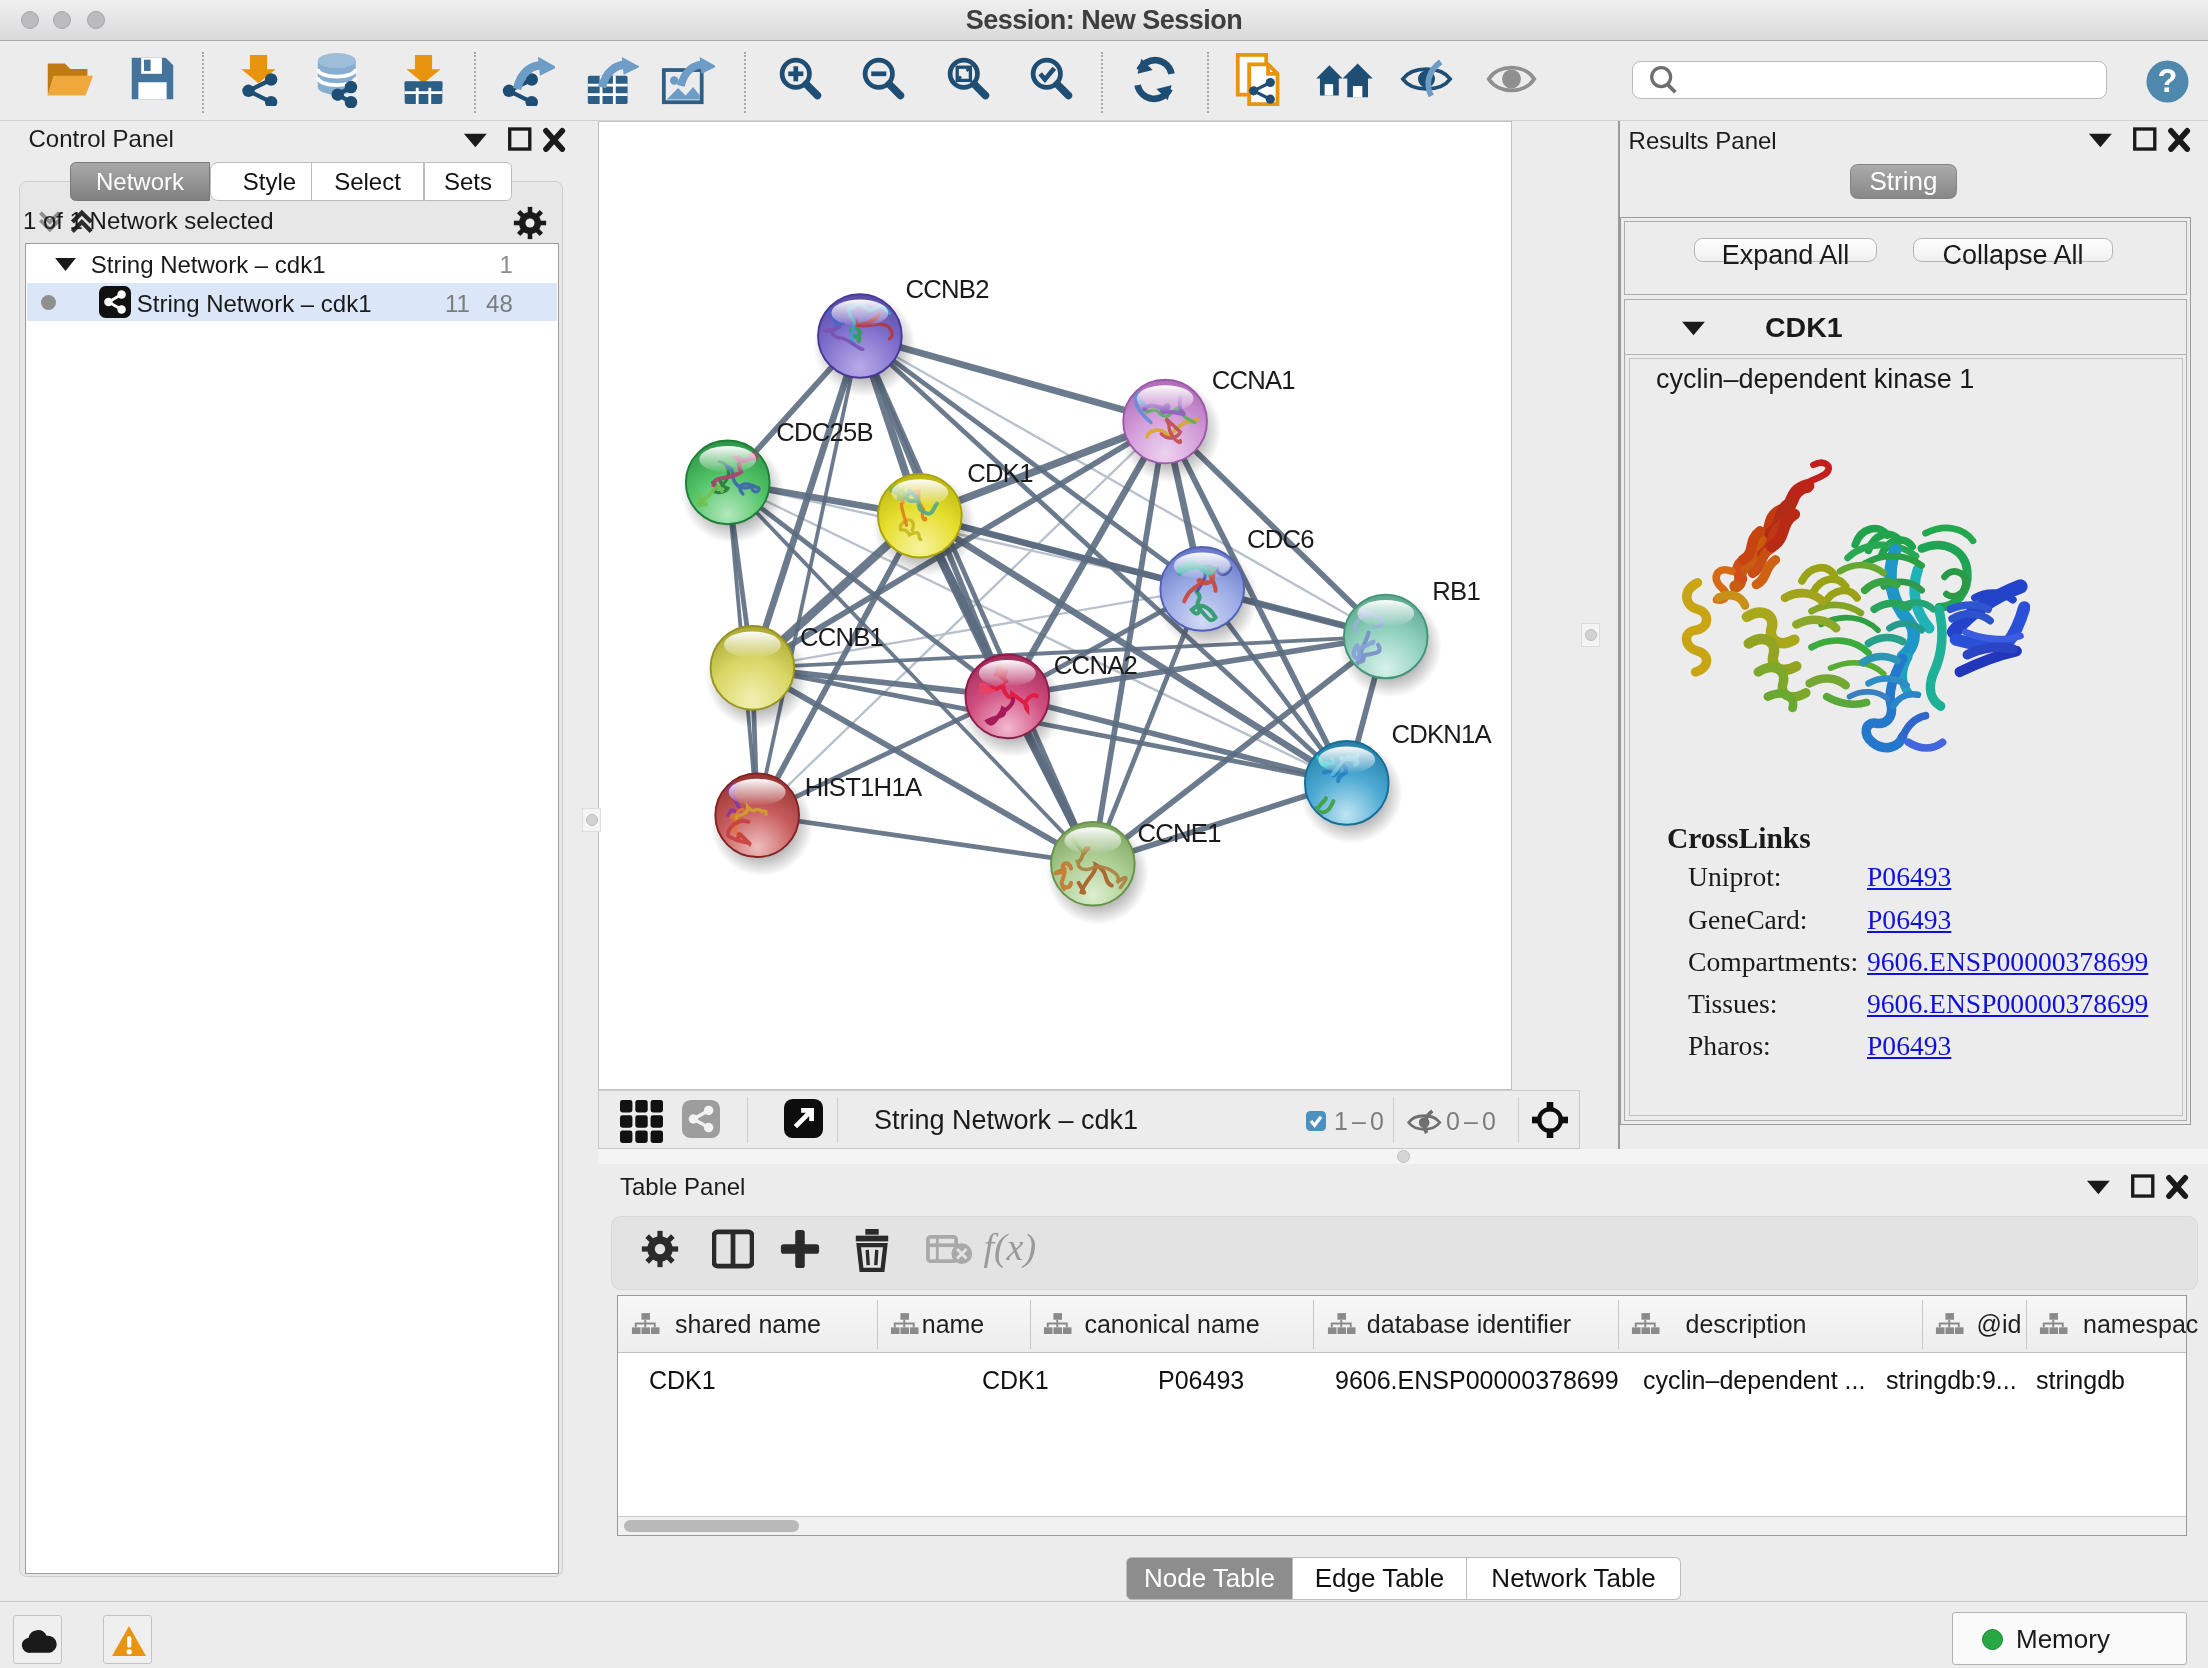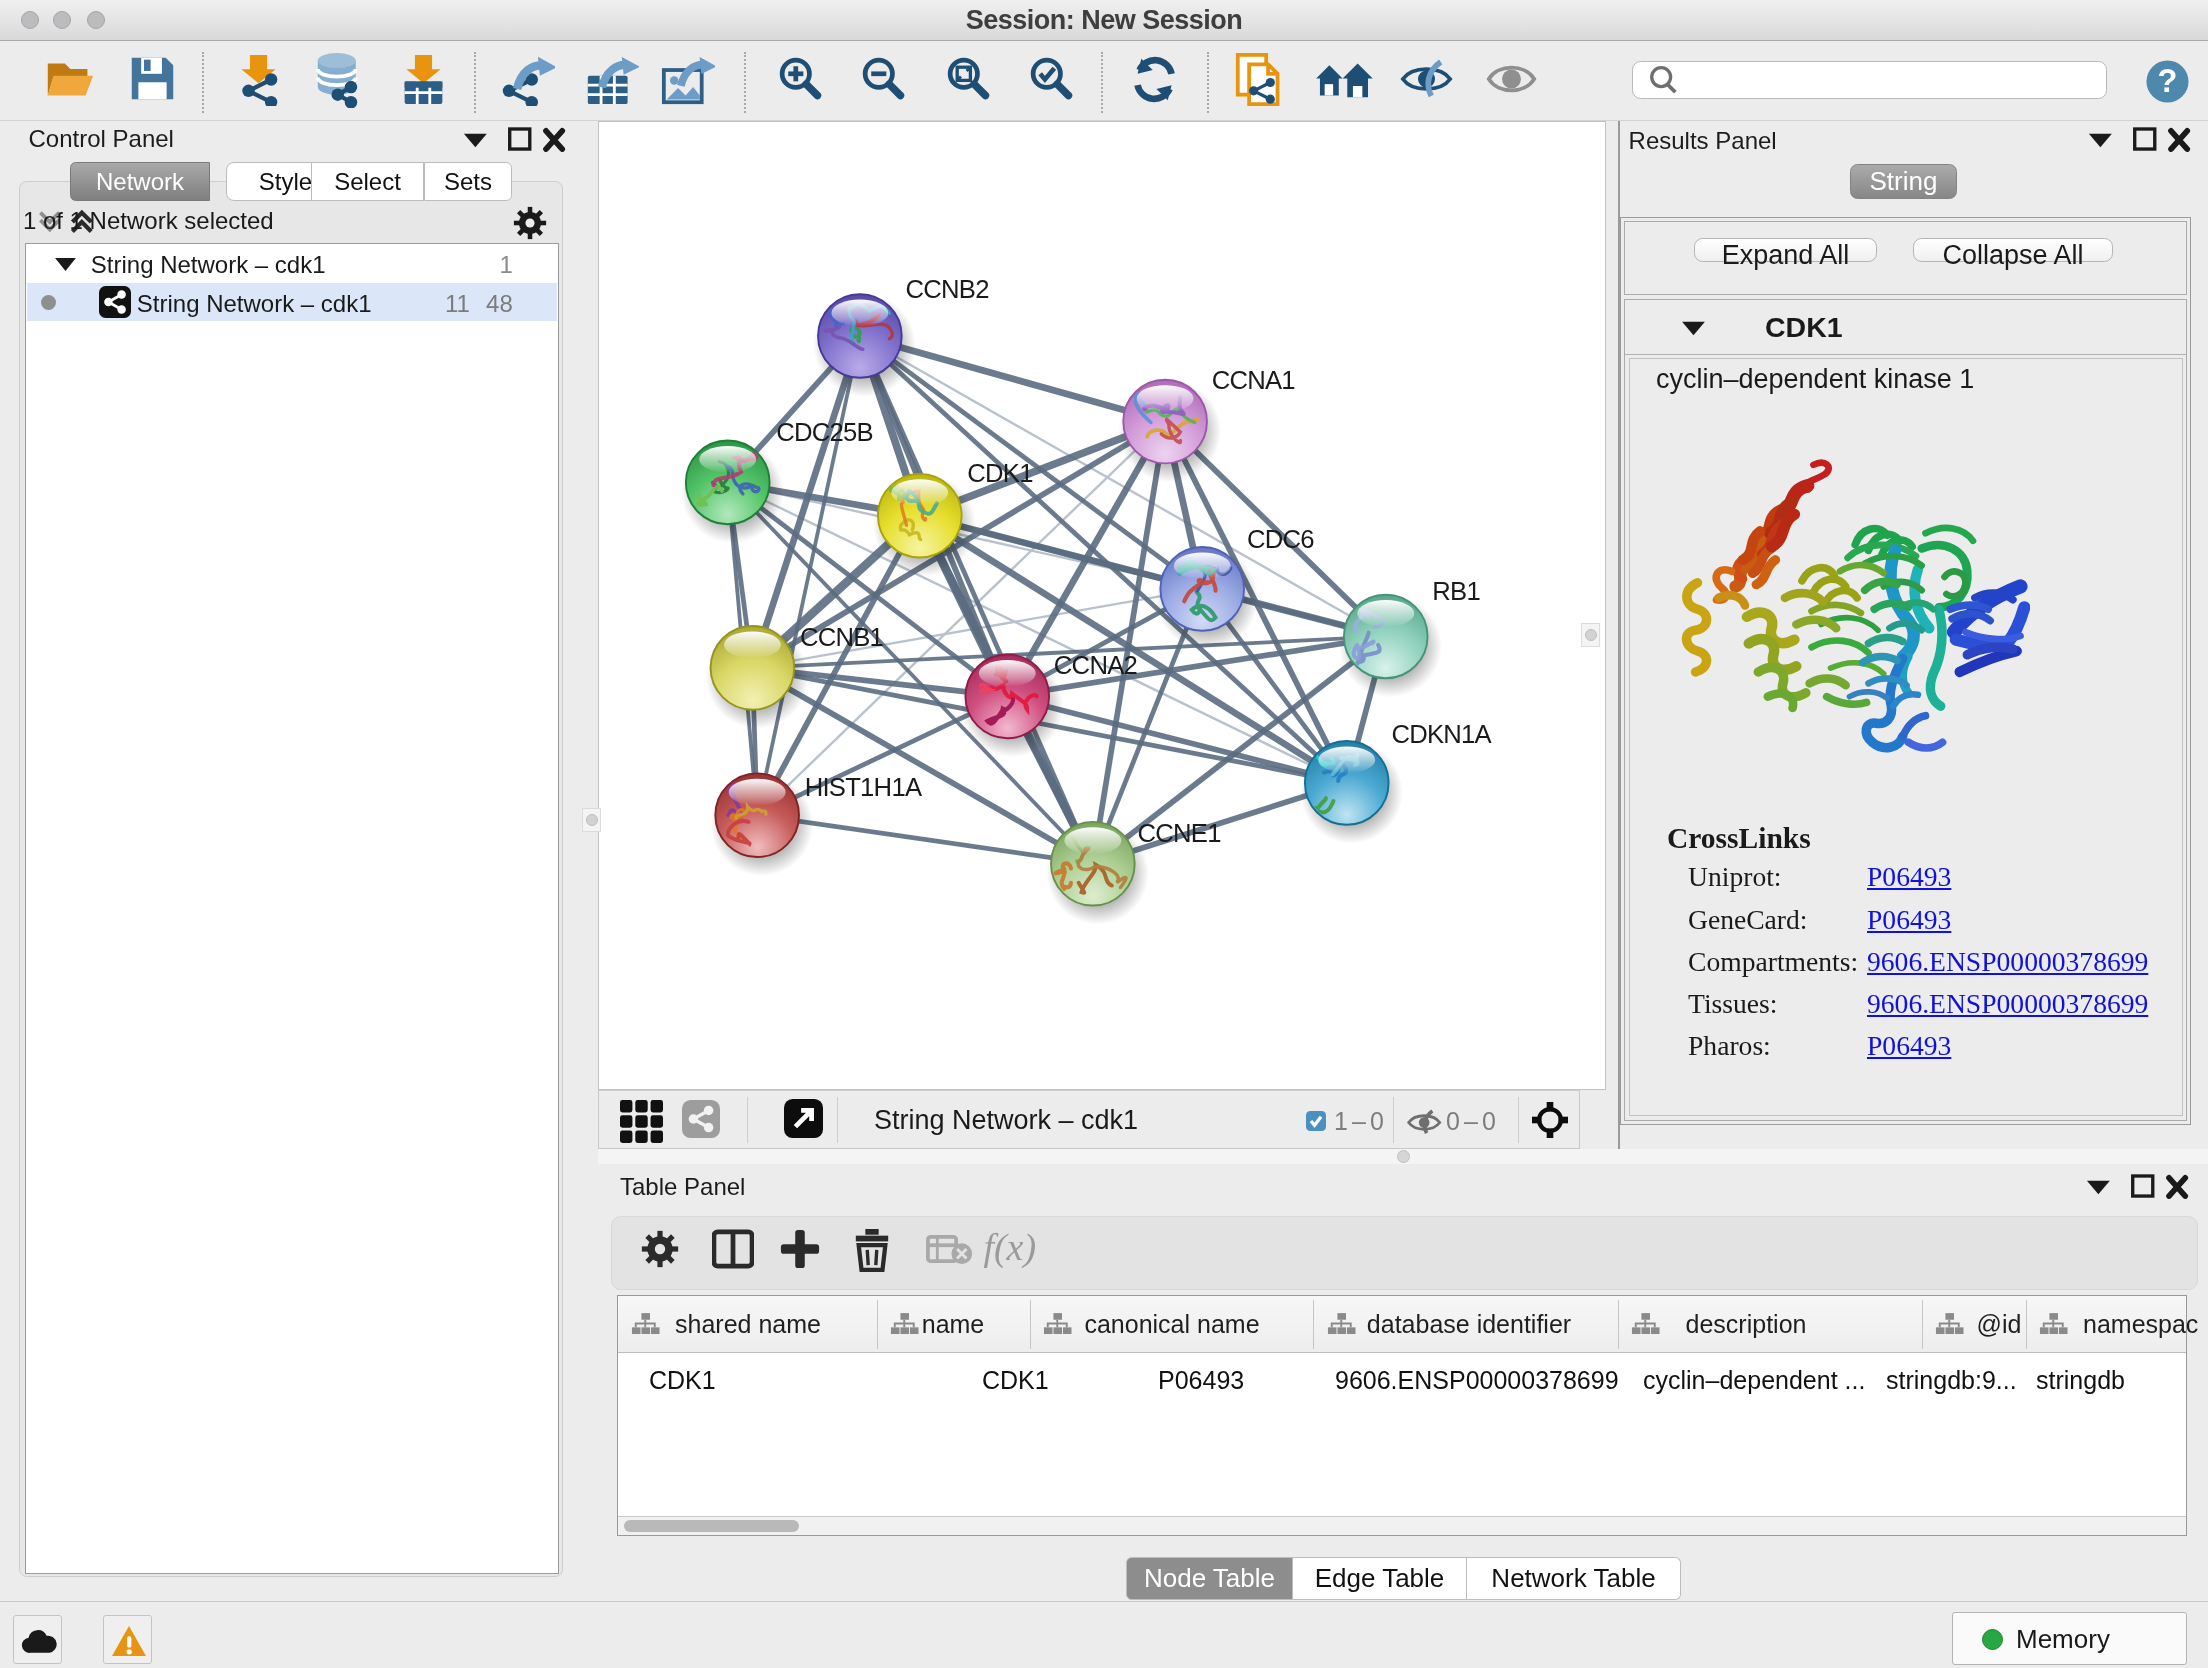--- a/index.html
+++ b/index.html
@@ -23,21 +23,21 @@
   
   .tab { position:absolute; z-index:3; top:162px; height:39px; background:#fff; border:1px solid #bcbcbc;
     font-size:24px; text-align:center; line-height:37px; color:#111; border-radius:5.7px; }
   .tabsel { background:linear-gradient(#a9a9a9,#7f7f7f); color:#fff; border-color:#7a7a7a; }
   #cp-sub { position:absolute; left:19px; top:181px; width:544px; height:1396px;
     background:#e7e7e7; border:1px solid #cdcdcd; border-radius:7.6px; }
   #cp-head { position:absolute; left:2.9px; top:21px; width:536px; height:40px; }
   #cp-tree { position:absolute; left:4.8px; top:61px; width:534px; height:1331px; background:#fff; border:1px solid #9c9c9c; }
   .trow { position:absolute; left:1px; width:530px; height:38px; }
   
-  #canvas { position:absolute; left:598px; top:121px; width:1008px; height:969px; background:#fff;
+  #canvas { position:absolute; left:598px; top:121px; width:914px; height:969px; background:#fff;
     border:1px solid #c2c2c2; }
   #netbar { position:absolute; left:598px; top:1090px; width:982px; height:59px; background:#ececec;
     border:1px solid #c8c8c8; border-top:1px solid #cccccc; }
   .nsep { position:absolute; top:5.7px; height:46px; width:0; border-left:1.9px solid #cdcdcd; }
   
   #rp-divider { position:absolute; left:1618px; top:121px; width:1.9px; height:1042px; background:#9a9a9a; }
   #results { position:absolute; left:1620px; top:121px; width:589px; height:1042px; background:#ececec; }
   .rbtn { position:absolute; top:238px; height:24px; background:linear-gradient(#ffffff,#efefef);
     border:1.9px solid #b4b4b4; border-radius:8.6px; font-size:27px; text-align:center; line-height:32px; }
   
@@ -200,21 +200,21 @@
 </div>
 
 <div id="controlpanel">
   <div class="ptitle" style="left:28.5px; top:125px;">Control Panel</div>
   <svg style="position:absolute;left:462px;top:126px" width="105" height="27" viewBox="0 0 110 28">
       <path d="M2,8 L26,8 L14,22 Z" fill="#1a1a1a"></path>
       <rect x="50" y="3" width="21" height="21" fill="none" stroke="#1a1a1a" stroke-width="3.5"></rect>
       <path d="M88,5 L105,24 M105,5 L88,24" stroke="#1a1a1a" stroke-width="6" stroke-linecap="round"></path>
     </svg>
   <div class="tab tabsel" style="left:70px; width:140px; border-top-right-radius:0; border-bottom-right-radius:0;">Network</div>
-  <div class="tab" style="left:226px; width:119px; border-radius:8px;">Style</div>
+  <div class="tab" style="left:210px; width:119px; border-radius:8px;">Style</div>
   <div class="tab" style="left:311px; width:113px; border-radius:0;">Select</div>
   <div class="tab" style="left:424px; width:88px; border-top-left-radius:0; border-bottom-left-radius:0;">Sets</div>
   <div id="cp-sub">
     <div id="cp-head">
       <svg style="position:absolute;left:13.3px;top:3.8px" width="86" height="32" viewBox="0 0 90 34">
           <path d="M4,6 L14,16 L24,6 M4,14 L14,24 L24,14" stroke="#8f8f8f" stroke-width="4" fill="none"></path>
           <path d="M38,16 L48,6 L58,16 M38,26 L48,16 L58,26" stroke="#2a2a2a" stroke-width="4.5" fill="none"></path>
         </svg>
         <svg style="position:absolute;right:11.4px;top:1.9px" width="36" height="36" viewBox="0 0 38 38">
           <rect x="16.6" y="2" width="4.8" height="8.25" fill="#1a1a1a" transform="rotate(0 19 19)"></rect>

